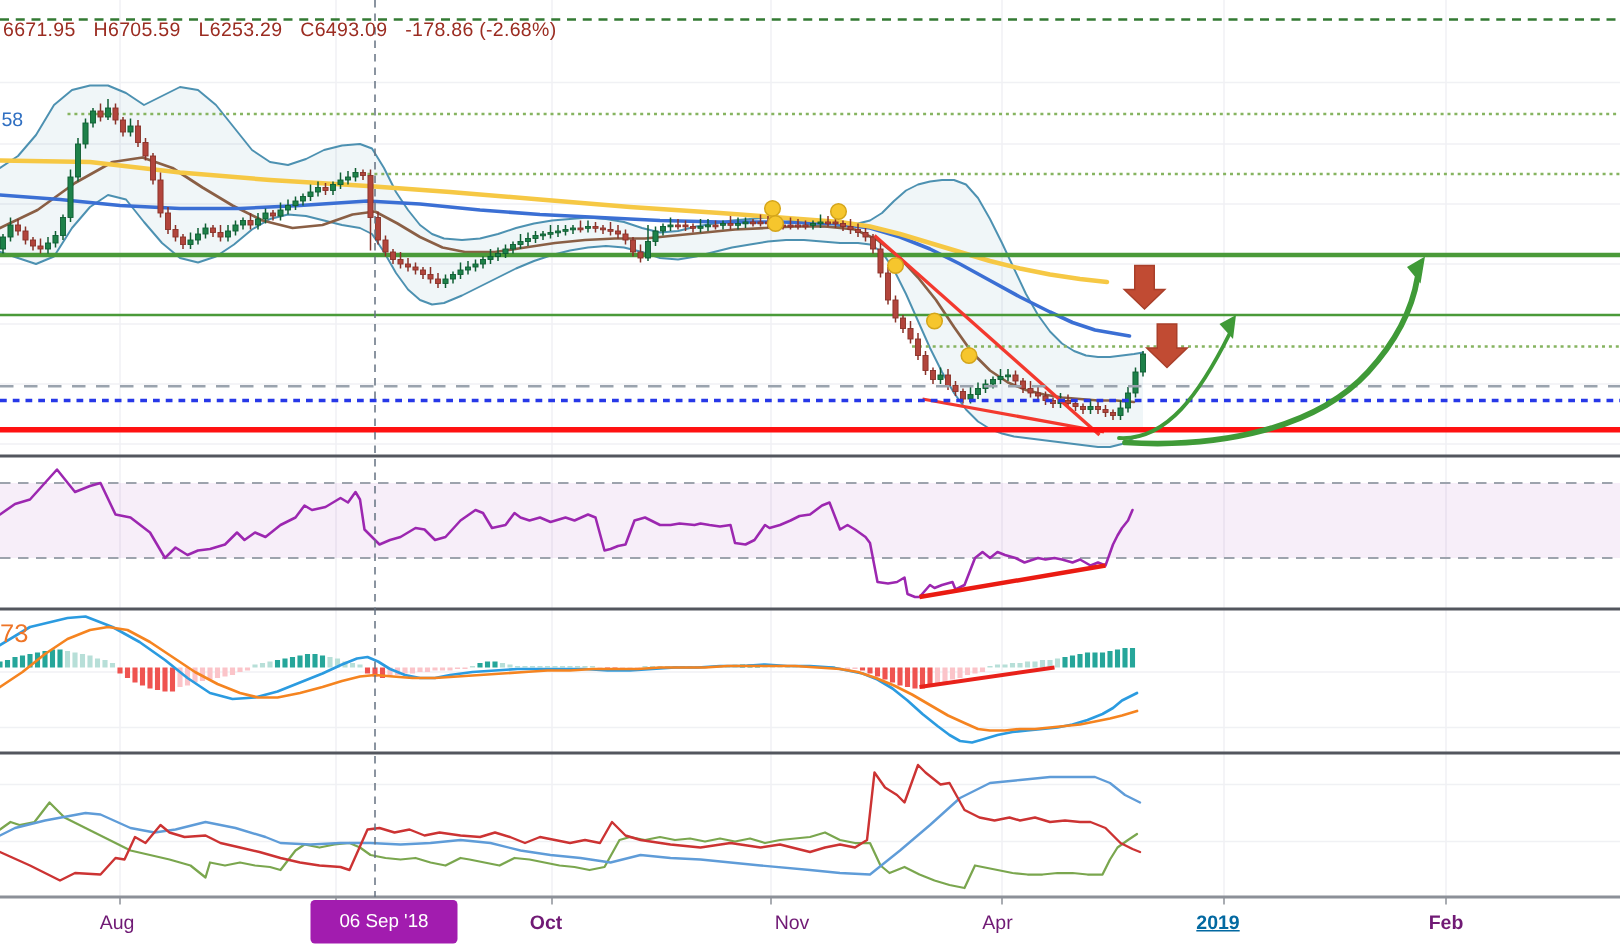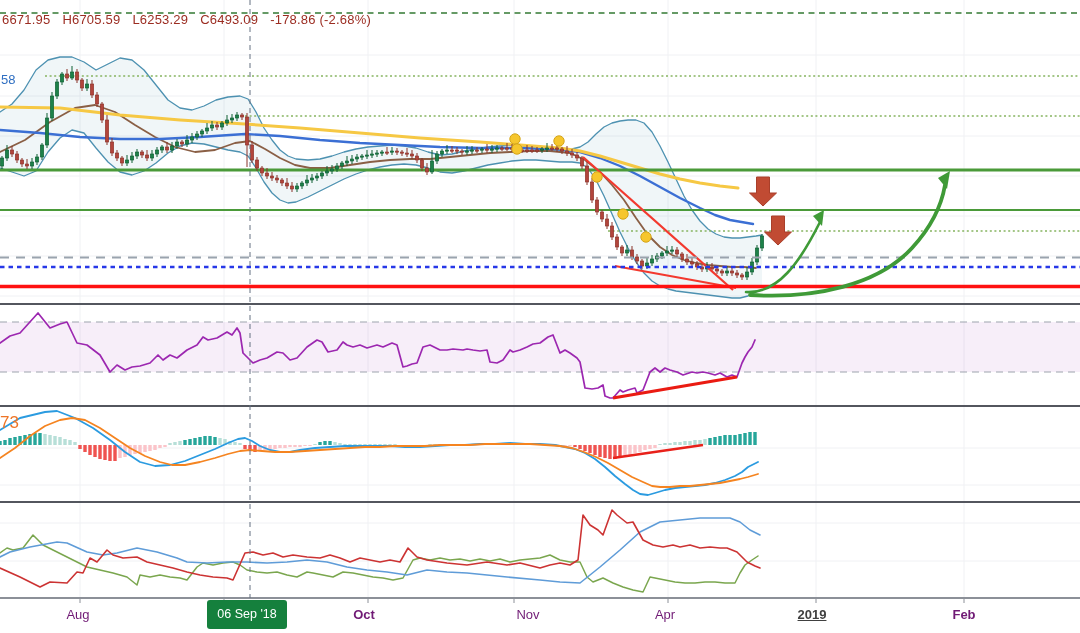--- a/index.html
+++ b/index.html
@@ -7,22 +7,22 @@
        font-family:"Liberation Sans", sans-serif;}
   #stage{position:absolute;left:0;top:0;width:1080px;height:633px;}
   svg{position:absolute;left:0;top:0;}
   .txt{position:absolute;white-space:nowrap;}
   #ohlc-row{left:2px;top:12px;font-size:13px;color:#9b2c21;letter-spacing:.2px;}
   #ohlc-row span{margin-right:12px;}
   #price-partial{left:1px;top:56px;font-size:13px;color:#2f6fc2;margin-top:16px;}
   #macd-partial{left:0px;top:413px;font-size:17px;color:#ee7527;}
   #axis-labels .lbl{position:absolute;top:607px;transform:translateX(-50%);
       font-size:13px;color:#701a75;}
-  #axis-labels .lbl.bold{font-weight:bold;color:#404040;text-decoration:underline;}
-  #date-tooltip{left:207px;top:600px;width:80px;height:29px;background:#15803d;
+  #axis-labels .lbl.bold{font-weight:bold;color:#0369a1;text-decoration:underline;}
+  #date-tooltip{left:207px;top:600px;width:98px;height:29px;background:#a21caf;
       border-radius:3px;color:#ffffff;font-size:12.5px;text-align:center;
       line-height:29px;}
 </style>
 </head>
 <body>
 
 <div id="stage">
   <svg id="cv" width="1080" height="633" viewBox="0 0 1080 633">
       <g>
         <line x1="0" y1="55" x2="1080" y2="55" stroke="#f0f1f4" stroke-width="1"></line>

